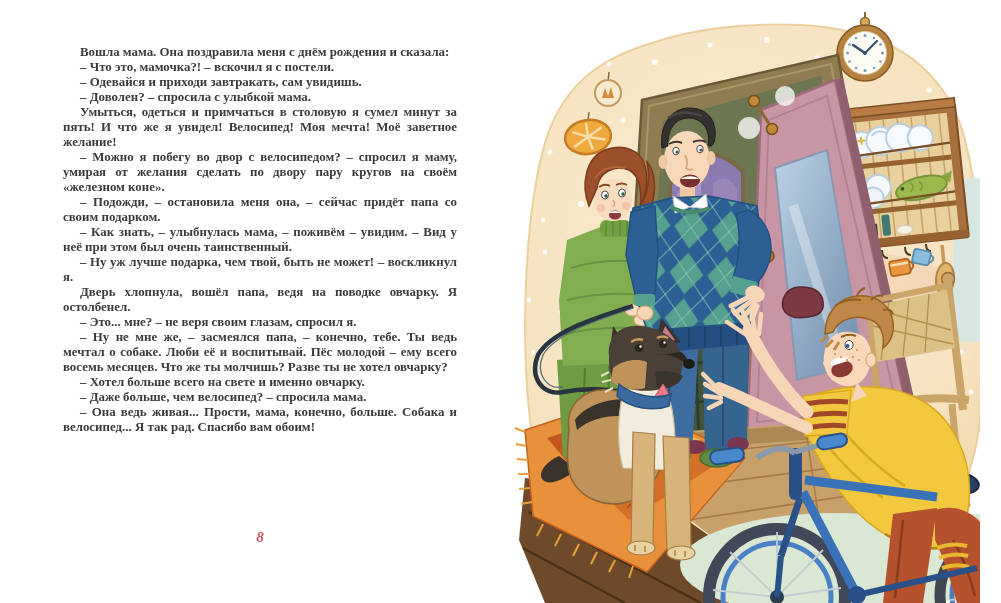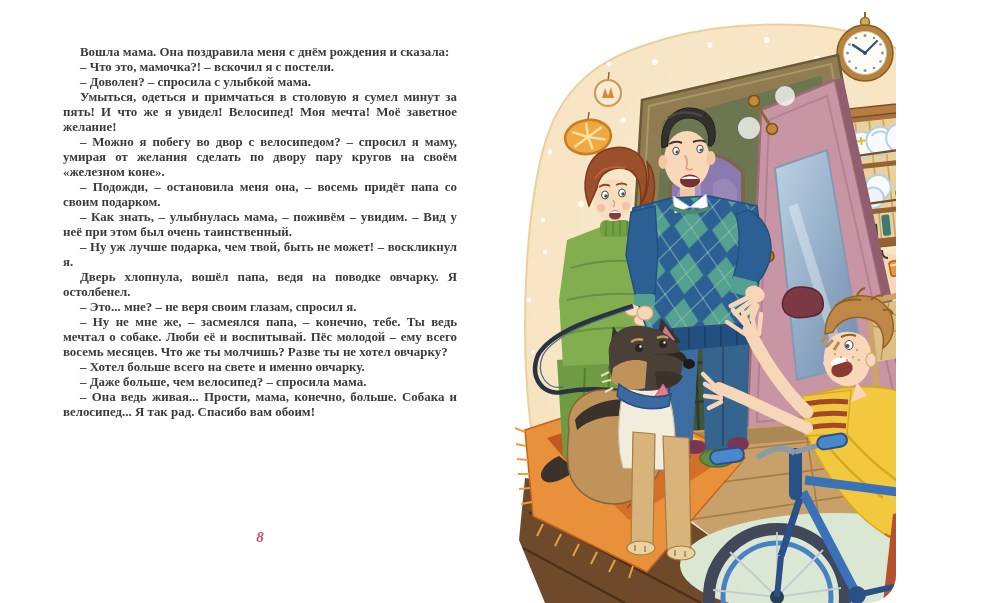--- a/index.html
+++ b/index.html
@@ -1,36 +1,37 @@
 <!DOCTYPE html>
 <html lang="ru"><head>
 <meta charset="utf-8">
 <style>
   html,body{margin:0;padding:0;background:#ffffff;}
-  .spread{position:relative;width:896px;height:603px;background:#ffffff;overflow:hidden;
-          font-family:"Liberation Serif", serif;border-radius:28px;}
+  .spread{position:relative;width:980px;height:603px;background:#ffffff;overflow:hidden;
+          font-family:"Liberation Serif", serif;}
   .text-column{position:absolute;left:63px;top:45px;width:394px;color:#3b3a3e;
                font-size:12.9px;line-height:15px;font-weight:700;text-align:justify;}
   .text-column p{margin:0;text-indent:17px;}
   .page-number{position:absolute;left:63px;top:529px;width:394px;text-align:center;
                color:#c25a60;font-size:15px;font-style:italic;font-weight:700;}
   .illu{position:absolute;left:505px;top:0;width:496px;height:603px;}
 </style>
 </head>
 <body>
 
 <div class="spread">
 
   <div class="text-column">
       <p>Вошла мама. Она поздравила меня с днём рождения и сказала:</p>
       <p>– Что это, мамочка?! – вскочил я с постели.</p>
+      <p>– Одевайся и приходи завтракать, сам увидишь.</p>
       <p>– Доволен? – спросила с улыбкой мама.</p>
       <p>Умыться, одеться и примчаться в столовую я сумел минут за пять! И что же я увидел! Велосипед! Моя мечта! Моё заветное желание!</p>
       <p>– Можно я побегу во двор с велосипедом? – спросил я маму, умирая от желания сделать по двору пару кругов на своём «железном коне».</p>
-      <p>– Подожди, – остановила меня она, – восемь придёт папа со своим подарком.</p>
+      <p>– Подожди, – остановила меня она, – сейчас придёт папа со своим подарком.</p>
       <p>– Как знать, – улыбнулась мама, – поживём – увидим. – Вид у неё при этом был очень таинственный.</p>
       <p>– Ну уж лучше подарка, чем твой, быть не может! – воскликнул я.</p>
       <p>Дверь хлопнула, вошёл папа, ведя на поводке овчарку. Я остолбенел.</p>
       <p>– Это... мне? – не веря своим глазам, спросил я.</p>
       <p>– Ну не мне же, – засмеялся папа, – конечно, тебе. Ты ведь мечтал о собаке. Люби её и воспитывай. Пёс молодой – ему всего восемь месяцев. Что же ты молчишь? Разве ты не хотел овчарку?</p>
       <p>– Хотел больше всего на свете и именно овчарку.</p>
       <p>– Даже больше, чем велосипед? – спросила мама.</p>
       <p>– Она ведь живая... Прости, мама, конечно, больше. Собака и велосипед... Я так рад. Спасибо вам обоим!</p>
     </div>
   <div class="page-number">8</div>

